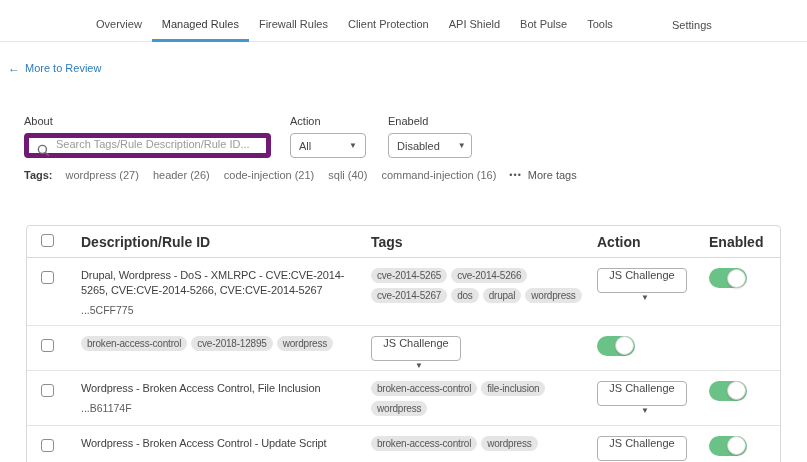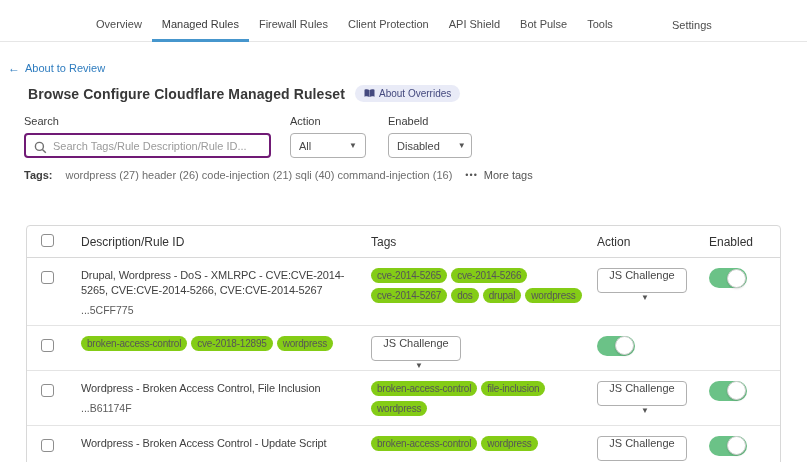--- a/index.html
+++ b/index.html
@@ -20,47 +20,47 @@
 
   
   .title-row { position:absolute; left:28px; top:76px; display:flex; align-items:center; gap:10px; }
   .page-title { font-size:14px; font-weight:bold; color:#383838; letter-spacing:.1px; }
   .about-badge { display:flex; align-items:center; gap:4px; background:#e9ebf7; color:#44497e; font-size:10px; padding:3px 9px; border-radius:10px; cursor:pointer; }
   .book-icon svg { display:block; }
 
   
   .filter-group { position:absolute; }
   .filter-label { font-size:11px; color:#3d3d3d; margin-bottom:6px; }
-  .search-box { position:relative; width:247px; height:25px; border:2px solid #701a75; border-radius:4px; display:flex; align-items:center; padding-left:27px; background:#fff; }
+  .search-box { position:relative; width:247px; height:25px; border:5px solid #701a75; border-radius:4px; display:flex; align-items:flex-start; padding-left:27px; background:#fff; }
   .search-box .sicon { position:absolute; left:8px; top:5px; }
   .search-placeholder { font-size:11px; color:#9a9a9a; white-space:nowrap; overflow:hidden; }
   .select { height:25px; border:1px solid #b0b0b0; border-radius:4px; background:#fff; display:flex; align-items:center; justify-content:space-between; padding:0 8px; font-size:11px; color:#474747; cursor:pointer;gap:12px; }
   .caret { font-size:8px; color:#555; margin-left:6px; }
 
   
   .tags-bar { position:absolute; left:24px; top:160px; display:flex; align-items:center; gap:13px; font-size:11px; }
   .tags-bar-label { font-weight:bold; color:#3d3d3d; }
   .tag-link { color:#6d6d6d; cursor:pointer; white-space:nowrap; }
   .more-tags { color:#555; display:flex; align-items:center; gap:6px; cursor:pointer; }
   .dots { font-size:9px; letter-spacing:1px; color:#555; }
 
   
   .table { position:absolute; left:26px; top:216px; width:755px; border:1px solid #d8d8d8; border-radius:4px; background:#fff; }
   .tgrid { display:grid; grid-template-columns:54px 290px 226px 112px 1fr; }
-  .thead { height:32px; align-items:center; border-bottom:1px solid #d8d8d8; font-size:12px; font-weight:normal; color:#333; }
+  .thead { height:32px; align-items:center; border-bottom:1px solid #d8d8d8; font-size:14px; font-weight:bold; color:#333; }
   .cb-cell { padding-left:14px; }
   .checkbox { display:inline-block; width:13px; height:13px; border:1.5px solid #8e8e8e; border-radius:3px; background:#fff; cursor:pointer; }
   .trow { border-bottom:1px solid #e4e4e4; padding:10px 0 9px 0; align-items:start; }
   .trow:last-child { border-bottom:none; }
   .trow .cb-cell { padding-top:2px; }
   .desc-cell { padding-right:10px; }
   .desc-text { font-size:11px; color:#3f3f3f; line-height:1.35; letter-spacing:-0.1px; }
   .rule-id { font-size:10.5px; color:#5a5a5a; margin-top:6px; }
   .tags-cell { padding-right:12px; display:flex; flex-wrap:wrap; gap:5px 4px; align-content:flex-start; }
-  .pill { background:#84cc16; color:#565656; font-size:10px; letter-spacing:-0.2px; padding:2px 6px; border-radius:9px; white-space:nowrap; }
+  .pill { background:#e5e5e5; color:#565656; font-size:10px; letter-spacing:-0.2px; padding:2px 6px; border-radius:9px; white-space:nowrap; }
   .action-cell .select { width:90px;flex-direction:column; }
   .toggle { position:relative; display:inline-block; width:38px; height:20px; border-radius:10px; background:#6bc287; cursor:pointer; }
   .toggle .knob { position:absolute; top:0.5px; left:18px; width:19px; height:19px; border-radius:50%; background:#fff; border:1px solid #cfcfcf; box-shadow:0 1px 2px rgba(0,0,0,.15); }
 
   .bottom-bar { position:absolute; left:26px; top:459px; width:755px; height:3px; border-top:1px solid #ddd; background:#fff; }
 </style>
 </head>
 <body>
 
 <div class="page">
@@ -73,37 +73,26 @@
         <div class="nav-tab">Client Protection</div>
         <div class="nav-tab">API Shield</div>
         <div class="nav-tab">Bot Pulse</div>
         <div class="nav-tab">Tools</div>
       </div>
     <div class="nav-settings">Settings</div>
   </nav>
 
   <a class="back-link">
     <span class="back-arrow">←</span>
-    <span>About to Review</span>
+    <span>More to Review</span>
   </a>
 
-  <div class="title-row">
-    <h1 class="page-title">Browse Configure Cloudflare Managed Ruleset</h1>
-    <span class="about-badge">
-      <span class="book-icon">
-        <svg width="11" height="9" viewBox="0 0 11 9">
-            <path d="M0.5 0.8 C2 0.2 4 0.2 5.3 1 L5.3 8 C4 7.2 2 7.2 0.5 7.8 Z M10.5 0.8 C9 0.2 7 0.2 5.7 1 L5.7 8 C7 7.2 9 7.2 10.5 7.8 Z" fill="#44497e"></path>
-          </svg>
-      </span>
-      <span>About Overrides</span>
-    </span>
-  </div>
 
   <div class="filter-group" style="left:24px; top:106px;">
-    <div class="filter-label">Search</div>
+    <div class="filter-label">About</div>
     <div class="search-box">
       <span class="sicon">
         <svg width="13" height="13" viewBox="0 0 13 13">
             <circle cx="5.4" cy="5.4" r="4" fill="none" stroke="#6f6f6f" stroke-width="1.4"></circle>
             <line x1="8.4" y1="8.4" x2="11.8" y2="11.8" stroke="#6f6f6f" stroke-width="1.4"></line>
           </svg>
       </span>
       <span class="search-placeholder">Search Tags/Rule Description/Rule ID...</span>
     </div>
   </div>
@@ -119,21 +108,21 @@
   <div class="filter-group" style="left:388px; top:106px;">
     <div class="filter-label">Enabeld</div>
     <div class="select" style="width:84px;">
       <span>Disabled</span>
       <span class="caret">▼</span>
     </div>
   </div>
 
   <div class="tags-bar">
     <span class="tags-bar-label">Tags:</span>
-    <span id="tagLinks" style="display:flex; gap:3px;align-items:flex-end;">
+    <span id="tagLinks" style="display:flex; gap:14px;align-items:flex-end;">
         <span class="tag-link">wordpress (27)</span>
         <span class="tag-link">header (26)</span>
         <span class="tag-link">code-injection (21)</span>
         <span class="tag-link">sqli (40)</span>
         <span class="tag-link">command-injection (16)</span>
       </span>
     <span class="more-tags">
       <span class="dots">•••</span>
       <span>More tags</span>
     </span>

